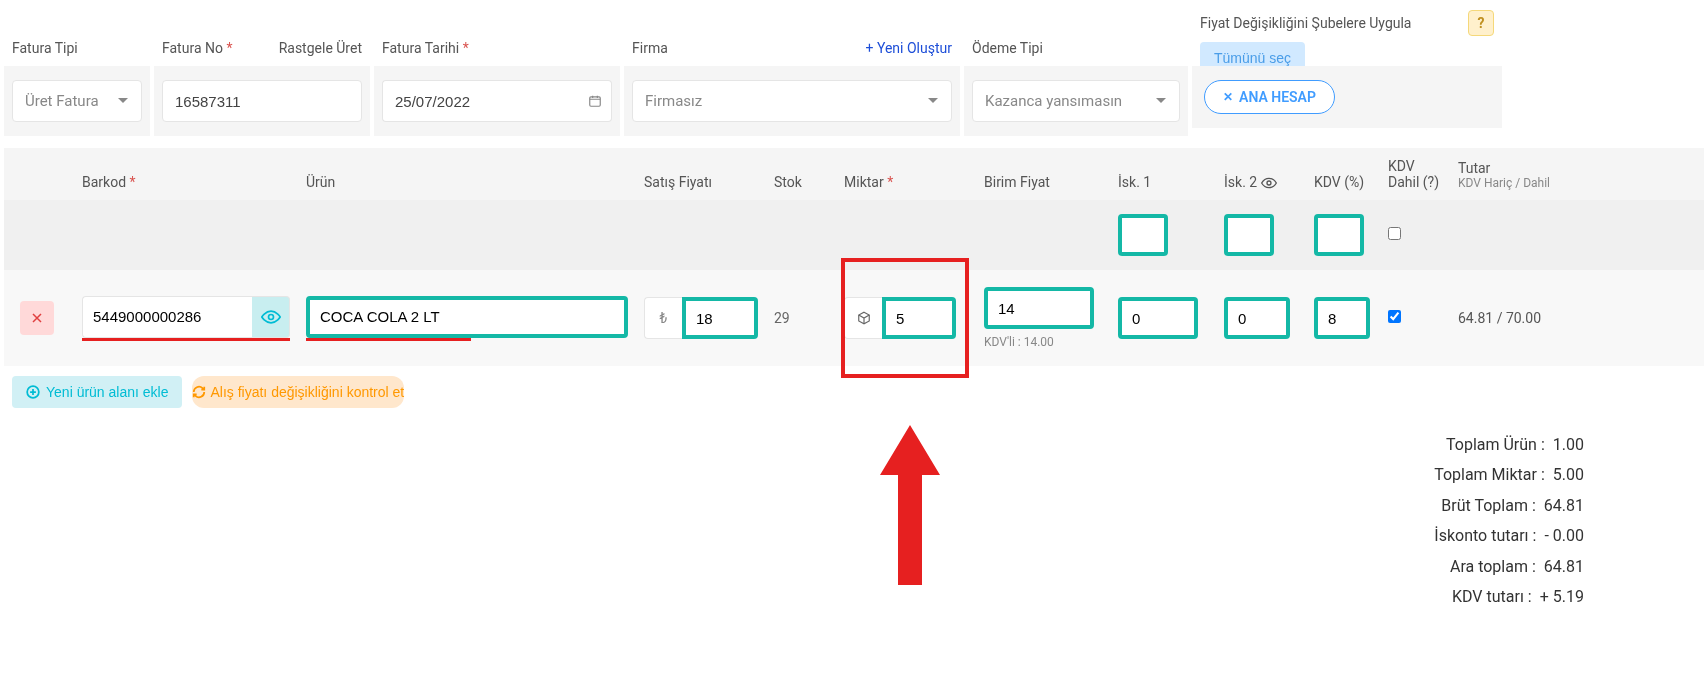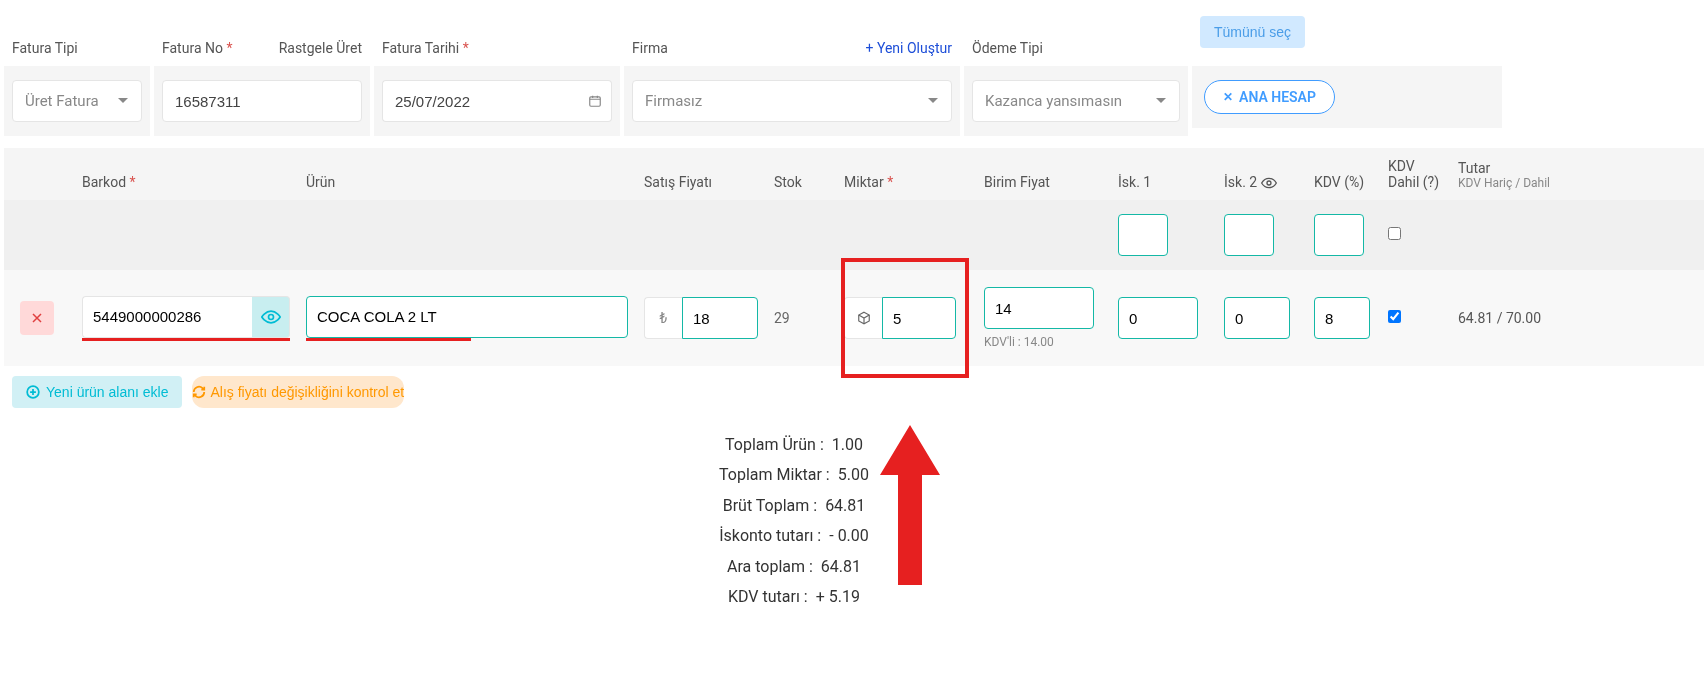--- a/index.html
+++ b/index.html
@@ -39,28 +39,28 @@
 .col-isk1 { width:106px; flex:none; }
 .col-isk2 { width:90px; flex:none; }
 .col-kdv { width:74px; flex:none; }
 .col-kdvd { width:70px; flex:none; }
 .col-total { width:120px; flex:none; }
 .del-btn { width:34px; height:34px; border-radius:4px; background:#ffd9d9; color:#e04040; border:none; cursor:pointer; font-size:14px; display:flex; align-items:center; justify-content:center; margin-left:8px; }
 .barcode-group { display:flex; }
 .barcode-group input { height:42px; border:1px solid #e5e5e5; border-right:none; border-radius:4px 0 0 4px; padding:0 10px; width:170px; font-size:15px; }
 .eye-addon { width:46px; height:42px; background:#c8eef0; display:flex; align-items:center; justify-content:center; border:1px solid #e5e5e5; border-left:none; border-radius:0 4px 4px 0; color:#00bcd4; cursor:pointer; }
 .red-underline { height:3px; background:#e62020; }
-.cell-input { height:42px; border:1px solid #14b8a6; border-radius:4px; padding:0 10px; width:100%; font-size:15px; }
+.cell-input { height:42px; border:4px solid #14b8a6; border-radius:4px; padding:0 10px; width:100%; font-size:15px; }
 .addon-left { display:flex; }
 .addon-left .icon-box { width:38px; height:42px; border:1px solid #e5e5e5; border-right:none; border-radius:4px 0 0 4px; display:flex; align-items:center; justify-content:center; background:#fff; color:#888; font-size:14px; }
 .addon-left input { border-radius:0 4px 4px 0; }
 .sub-text { font-size:12px; color:#888; margin-top:6px; }
 .actions-row { display:flex; gap:10px; padding:10px 8px; }
 .totals { margin-top:12px; padding-right:120px; }
-.totals-row { display:flex; justify-content:center; gap:8px; font-size:16px; color:#333; line-height:1.9; }
+.totals-row { display:flex; justify-content:flex-end; gap:8px; font-size:16px; color:#333; line-height:1.9; }
 .totals-row .tl { text-align:right; }
 .red-box { position:absolute; border:4px solid #e62020; width:128px; height:120px; left:837px; top:-12px; pointer-events:none; }
 .arrow { position:absolute; left:880px; top:425px; pointer-events:none; }
 svg { display:block; }
 </style>
 </head>
 <body>
 
 <div class="form-row">
   <div class="form-cell" style="width:146px;">
@@ -115,20 +115,24 @@
     <div class="form-label" style="height:62px; display:flex; align-items:flex-end;">Ödeme Tipi</div>
     <div class="form-input-wrap">
       <div class="select-wrap">
         <div class="form-control select-like">Kazanca yansımasın</div>
       </div>
     </div>
   </div>
 
   <div class="form-cell" style="width:310px;">
     <div class="form-label" style="height:62px; padding-top:6px;">
+      <div style="display:flex; align-items:center; justify-content:space-between;">
+        <span>Fiyat Değişikliğini Şubelere Uygula</span>
+        <span class="btn-help">?</span>
+      </div>
       <div style="margin-top:6px;">
         <button class="btn-light-blue">Tümünü seç</button>
       </div>
     </div>
     <div class="form-input-wrap" style="padding:14px 12px;">
       <span class="btn-primary-tag">
           <span class="x">✕</span>
           <span>ANA HESAP</span>
         </span>
     </div>

